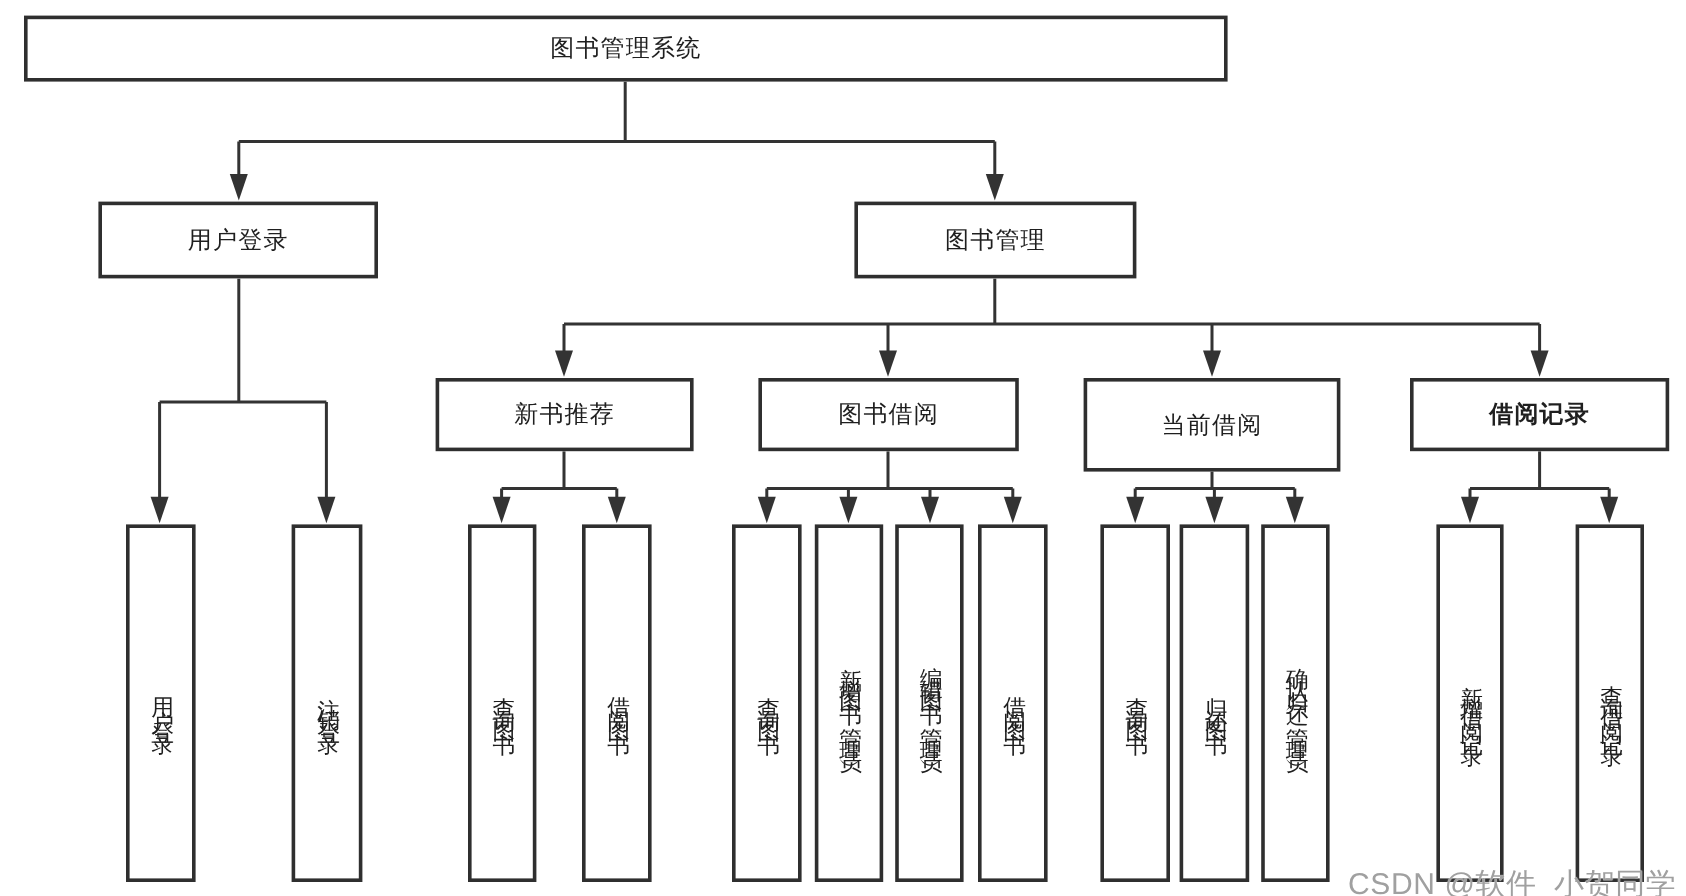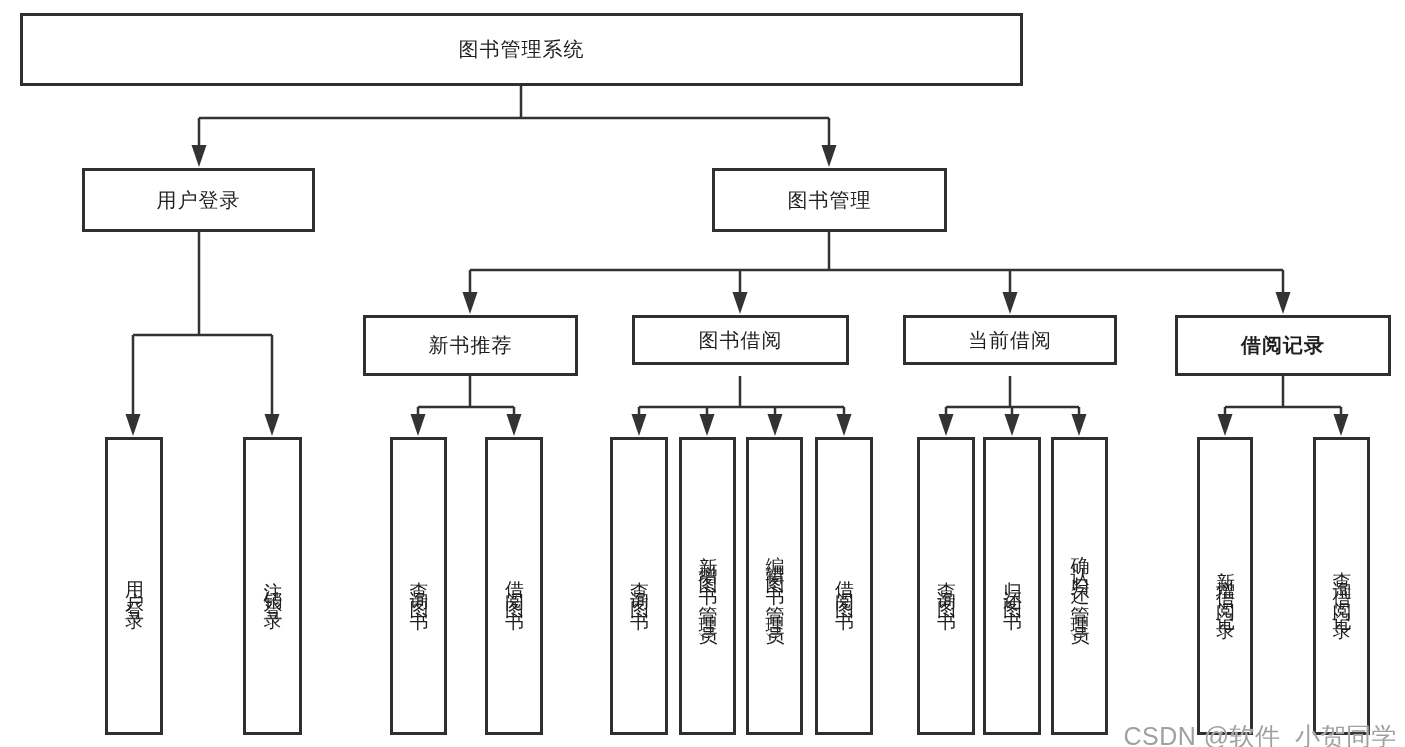--- a/index.html
+++ b/index.html
@@ -26,26 +26,26 @@
   .leaf{
     font-size:19px;
     letter-spacing:10px;
   }
   .leaf span{
     writing-mode:vertical-rl;
     text-orientation:mixed;
     line-height:1.1;
   }
   
-  .b-root {left:20px;  top:13px;  width:1003px;height:73px;}
+  .b-root {left:20px;  top:13px;  width:1003px;height:55px;}
   .b-l2a  {left:82px;  top:168px; width:233px; height:64px;}
   .b-l2b  {left:712px; top:168px; width:235px; height:64px;}
   .b-l3a  {left:363px; top:315px; width:215px; height:61px;}
-  .b-l3b  {left:632px; top:315px; width:217px; height:50px;}
-  .b-l3c  {left:903px; top:315px; width:214px; height:50px;}
+  .b-l3b  {left:632px; top:315px; width:217px; height:61px;}
+  .b-l3c  {left:903px; top:315px; width:214px; height:78px;}
   .b-l3d  {left:1175px;top:315px; width:216px; height:61px;font-weight:bold;}
   
   .leaf{top:437px;height:298px;}
   .lf1 {left:105px; width:58px;}
   .lf2 {left:243px; width:59px;}
   .lf3 {left:390px; width:57px;}
   .lf4 {left:485px; width:58px;}
   .lf5 {left:610px; width:58px;}
   .lf6 {left:679px; width:57px;}
   .lf7 {left:746px; width:57px;}

